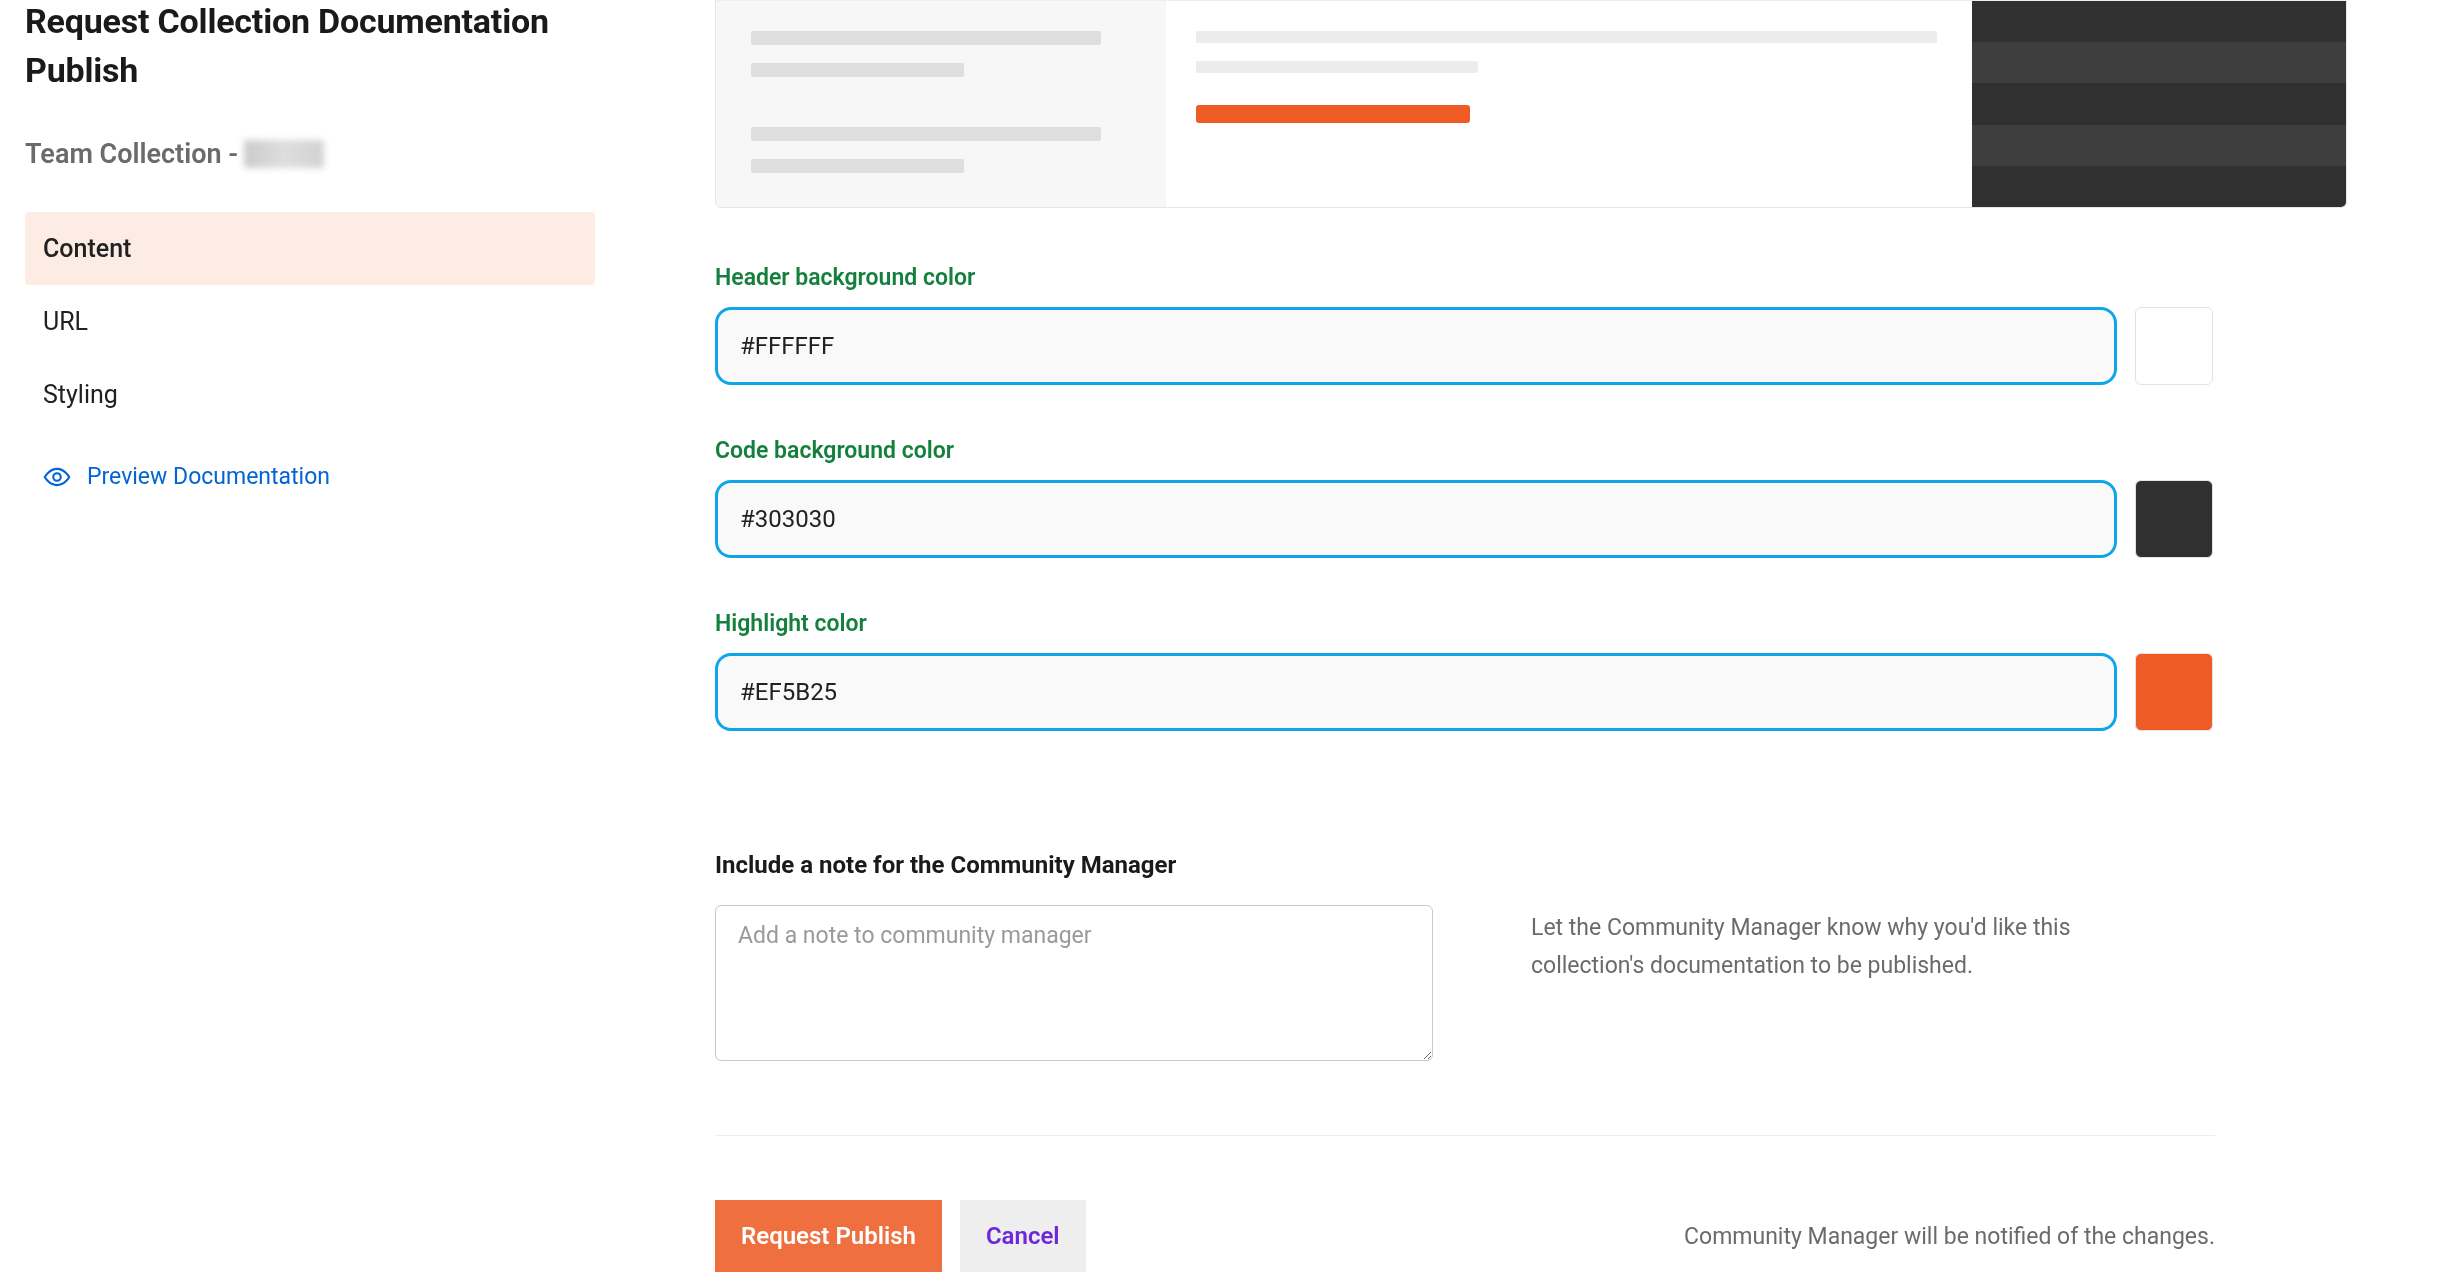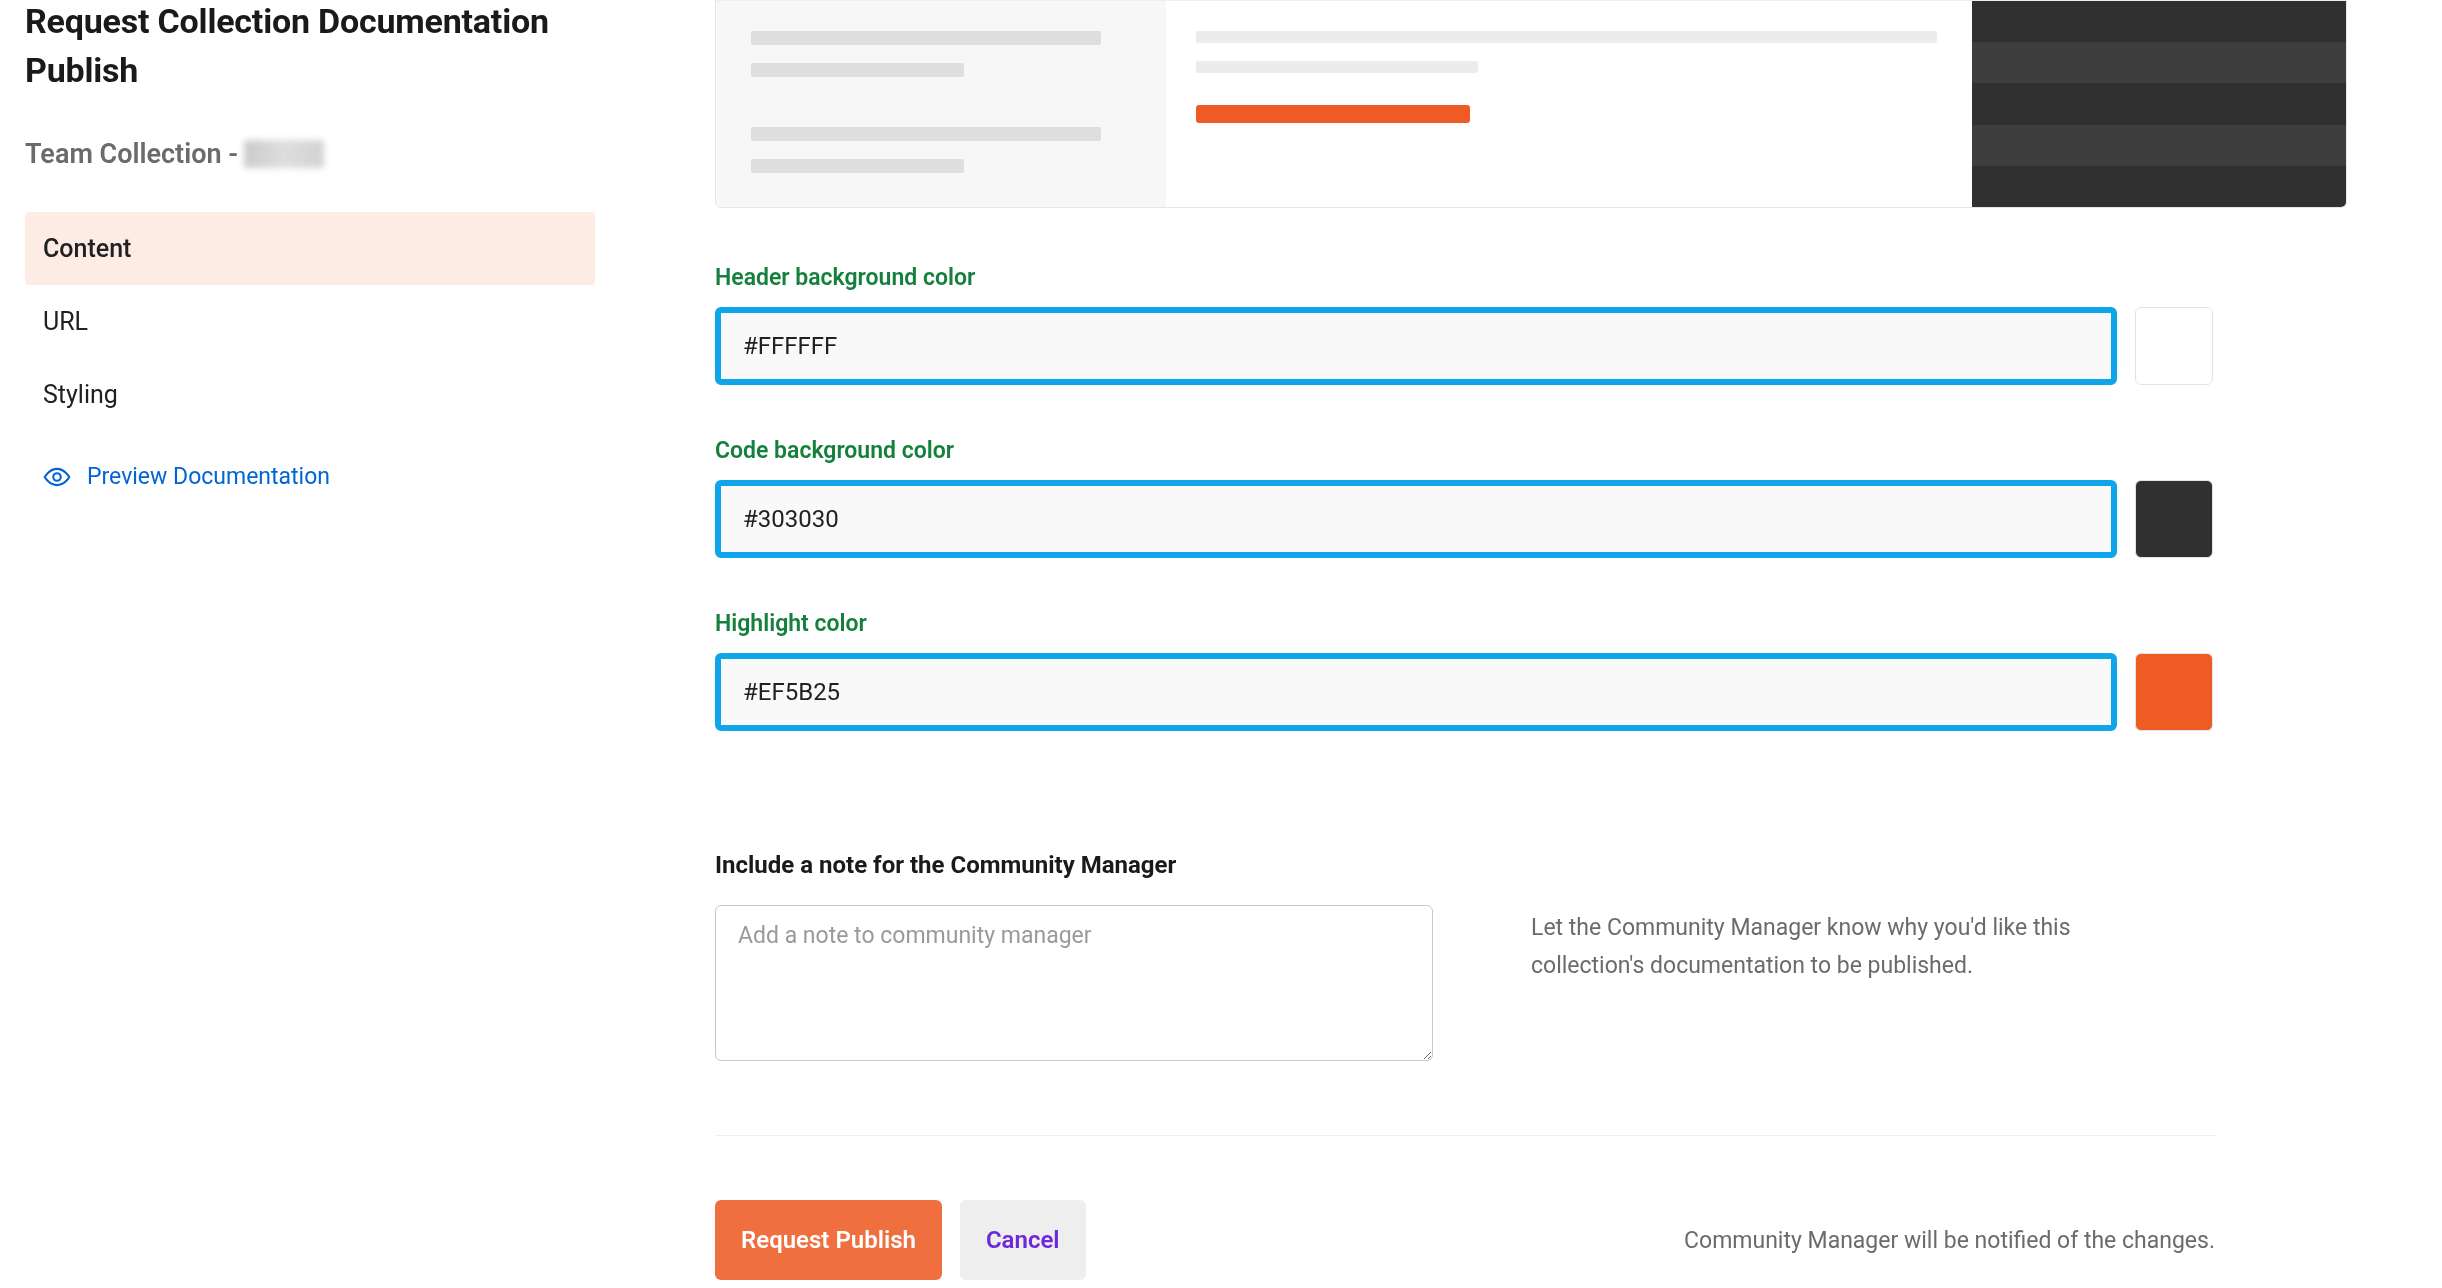--- a/index.html
+++ b/index.html
@@ -171,22 +171,22 @@
     }
     .color-row {
       display: flex;
       gap: 18px;
       align-items: stretch;
     }
     .color-input {
       flex: 1;
       max-width: 1402px;
       height: 78px;
-      border: 6px solid #0ea5e9;
-      border-radius: 6px;
+      border: 3px solid #0ea5e9;
+      border-radius: 16px;
       background: #f9f9f9;
       padding: 0 22px;
       font-size: 24px;
       font-weight: 400;
       color: #212121;
       font-family: inherit;
     }
     .color-swatch {
       width: 78px;
       height: 78px;
@@ -239,24 +239,24 @@
       max-width: 1500px;
     }
 
     .footer {
       margin-top: 64px;
       display: flex;
       align-items: center;
       max-width: 1500px;
     }
     .btn {
-      height: 80px;
+      height: 72px;
       padding: 0 26px;
       border: none;
-      border-radius: 6px;
+      border-radius: 0;
       font-size: 24px;
       font-weight: 600;
       cursor: pointer;
       font-family: inherit;
     }
     .btn-primary {
       background: #EF6F3F;
       color: #ffffff;
     }
     .btn-secondary {

